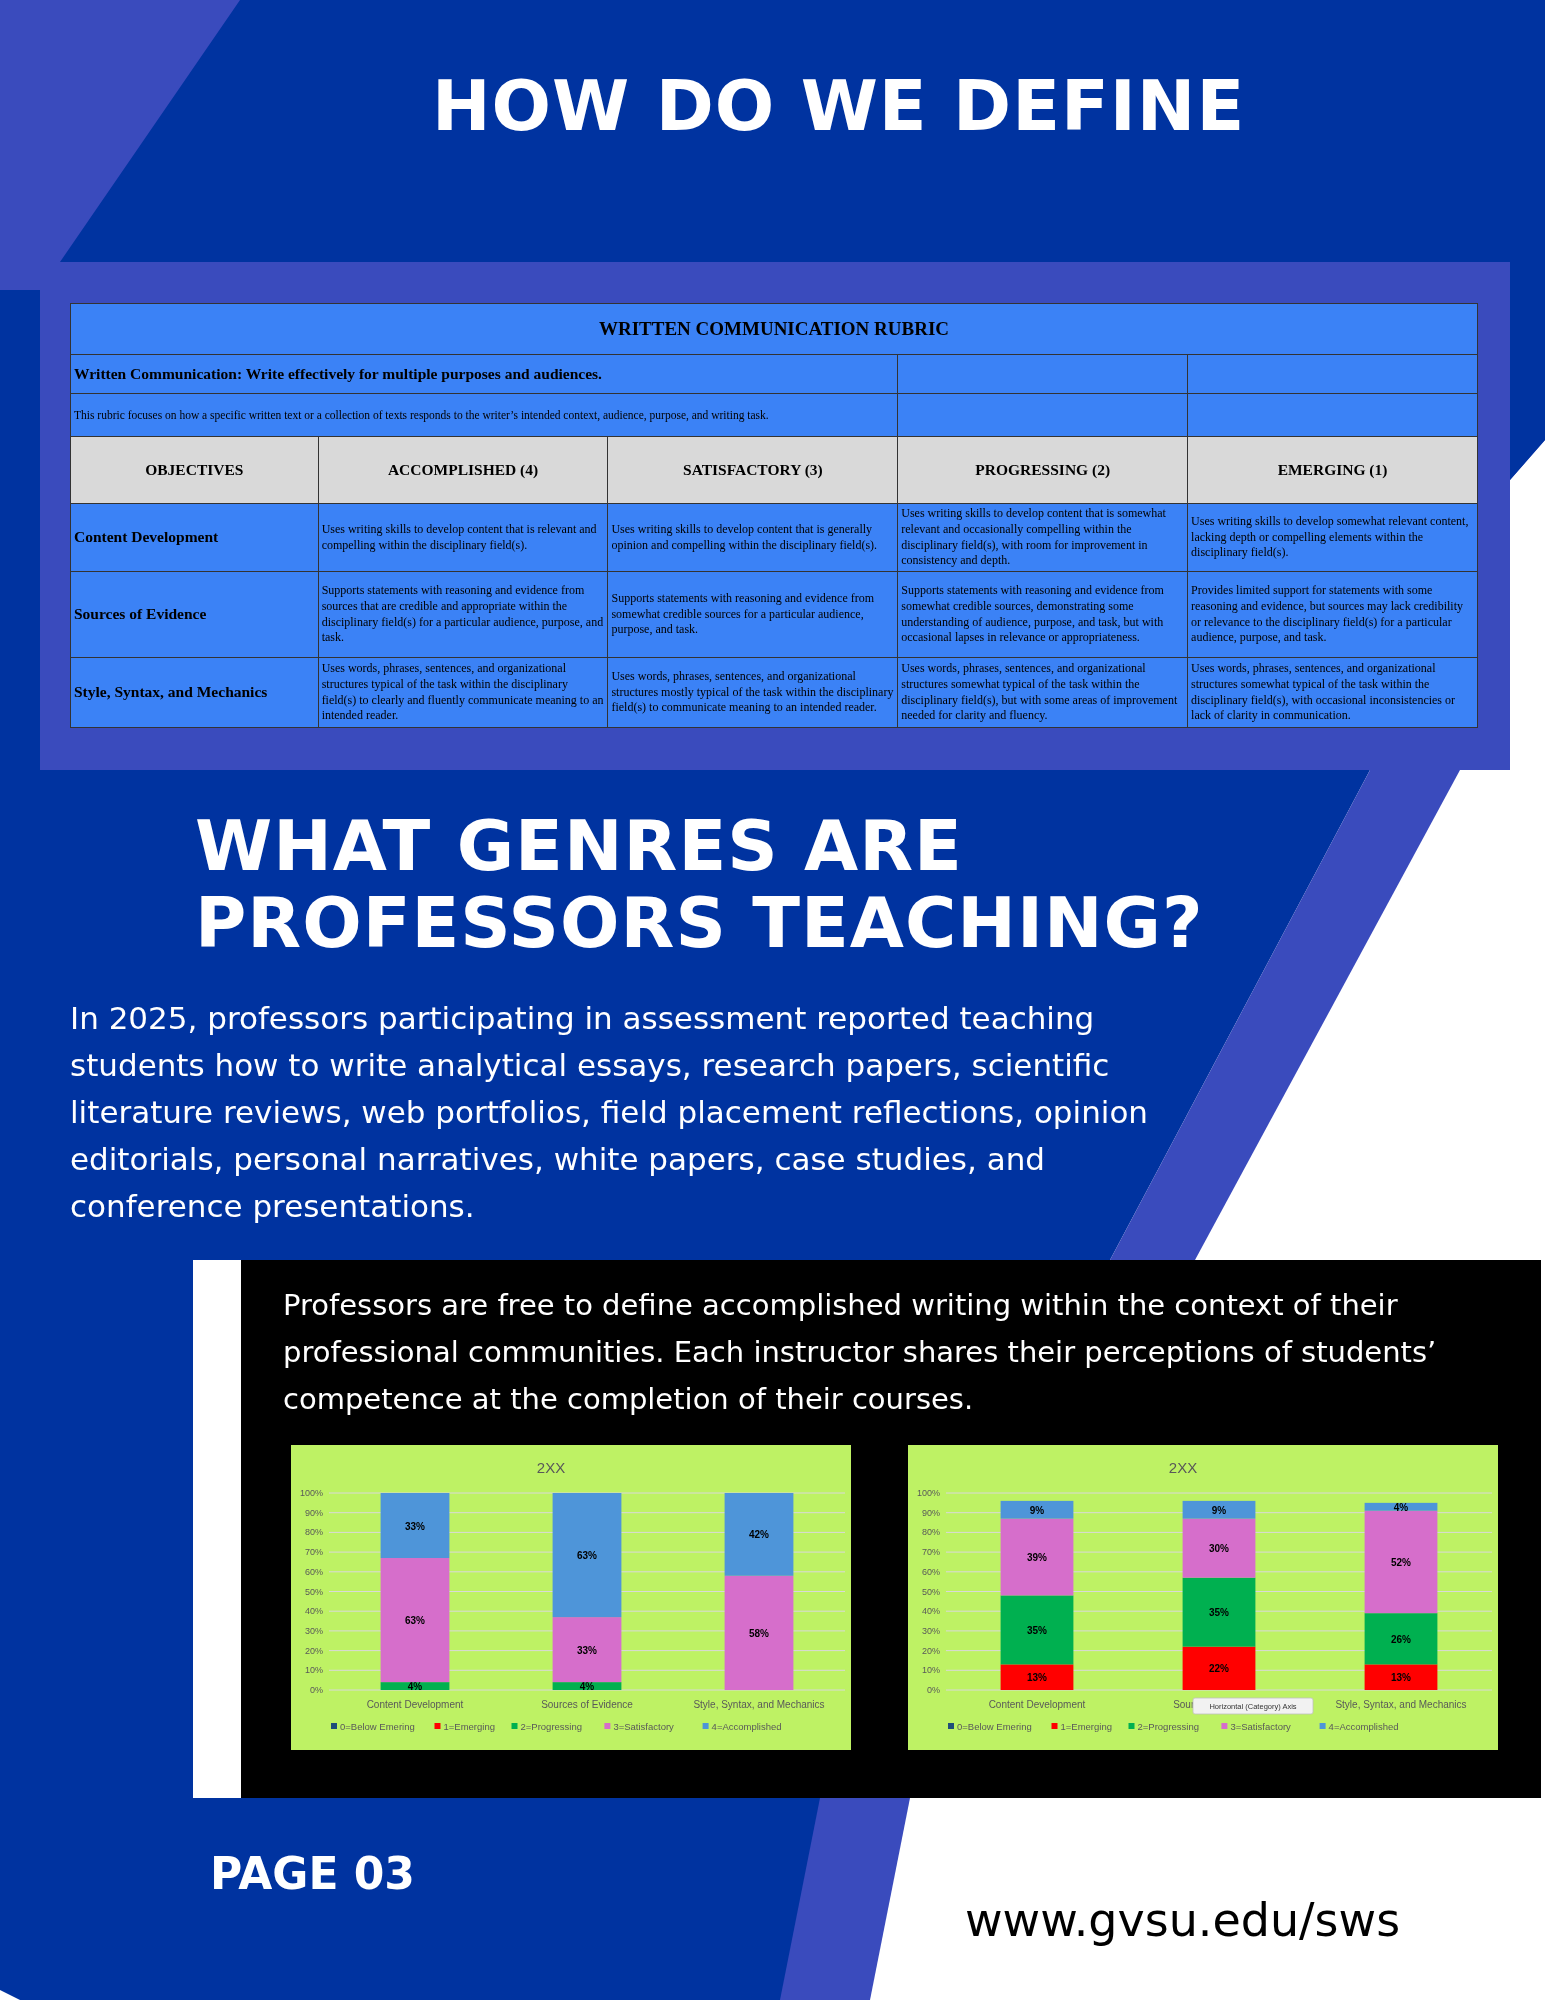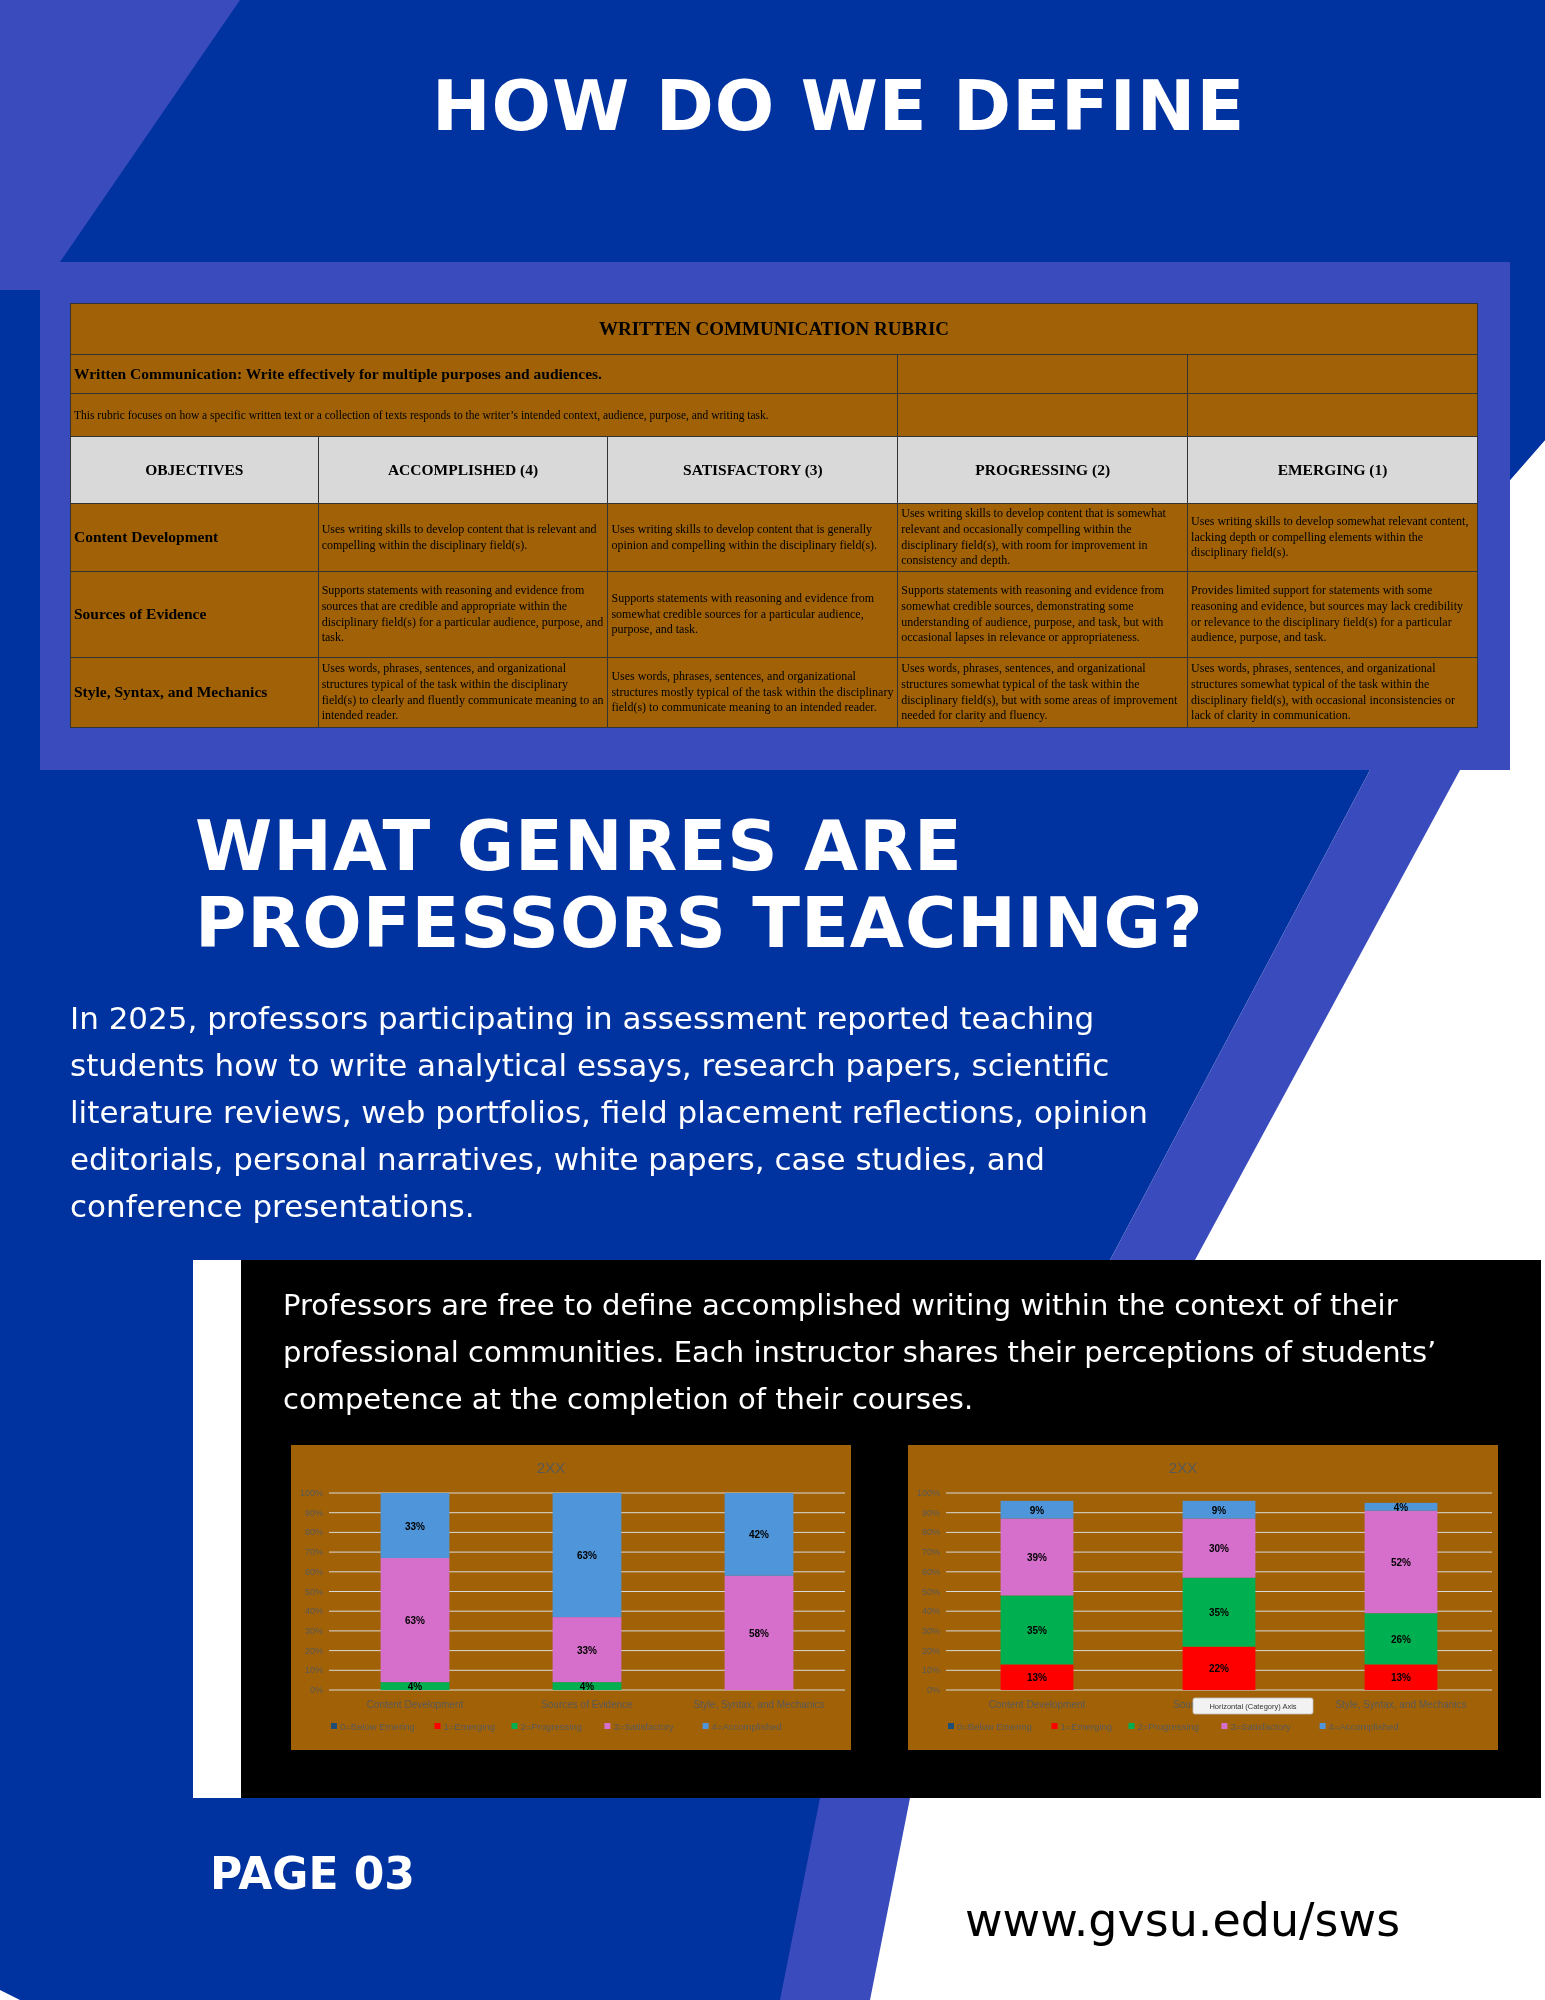--- a/index.html
+++ b/index.html
@@ -1,36 +1,36 @@
 <!DOCTYPE html>
 <html><head>
 <meta charset="utf-8">
 <style>
   html, body { margin:0; padding:0; }
   body { width:1545px; height:2000px; position:relative; overflow:hidden; background:#ffffff; font-family:"Liberation Sans", sans-serif; }
   .bg { position:absolute; left:0; top:0; width:1545px; height:2000px; }
   .h1 { position:absolute; color:#fff; font-family:"DejaVu Sans", sans-serif; font-weight:bold; letter-spacing:1px; line-height:1.1; margin:0; }
   #title1 { left:432px; top:68px; font-size:70px; }
   #title2 { left:195px; top:808px; font-size:70px; }
-  .rubric-wrap { position:absolute; left:70px; top:303px; width:1408px; background:#a16207; }
+  .rubric-wrap { position:absolute; left:70px; top:303px; width:1408px; background:#3b82f6; }
   table.rubric { border-collapse:collapse; width:100%; font-family:"Liberation Serif", serif; color:#000; table-layout:fixed; }
   table.rubric td, table.rubric th { border:1.5px solid #333; padding:2px 3px; vertical-align:middle; }
   .r-title td { text-align:center; font-weight:bold; font-size:19px; height:46px; }
   .r-sub td { font-weight:bold; font-size:15.5px; height:34px;border-radius:8px; }
   .r-desc td { font-size:11.5px; height:38px; }
   .r-head th { background:#d9d9d9; font-size:15.5px; height:62px; }
   .r-row td { font-size:12px; line-height:1.3; }
   .r-row td.obj { font-weight:bold; font-size:15.5px; }
   .r-foot td { font-size:8.5px; height:13px; border-top:2px solid #555; padding:0 3px; }
   .r-foot td.date { text-align:right; }
   .thin { border-left-color:#ddd !important; }
   #genres-body { position:absolute; left:70px; top:995px; width:1100px; color:#fff; font-size:31px; line-height:47px; font-family:"DejaVu Sans", sans-serif; margin:0; }
   .blackbox { position:absolute; left:193px; top:1260px; width:1300px; height:538px; background:#000;margin-left:48px; }
   #blackbox-text { position:absolute; left:42px; top:22px; width:1240px; color:#fff; font-size:29px; line-height:47px; font-family:"DejaVu Sans", sans-serif; margin:0; }
-  .chart { position:absolute; top:185px; background:#a16207; }
+  .chart { position:absolute; top:185px; background:#bef264; }
   #chart1 { left:50px; width:560px; height:305px; }
   #chart2 { left:667px; width:590px; height:305px; }
   .chart svg { position:absolute; left:0; top:0; }
   #page-num { position:absolute; left:194px; top:1832px; color:#fff; font-size:44px; font-weight:bold; font-family:"DejaVu Sans", sans-serif; margin:16px; }
   #site-url { position:absolute; left:960px; top:1888px; color:#000; font-size:46px; font-family:"DejaVu Sans", sans-serif; margin:5px; }
 </style>
 </head>
 <body>
 
 <svg class="bg" width="1545" height="2000" viewBox="0 0 1545 2000">

